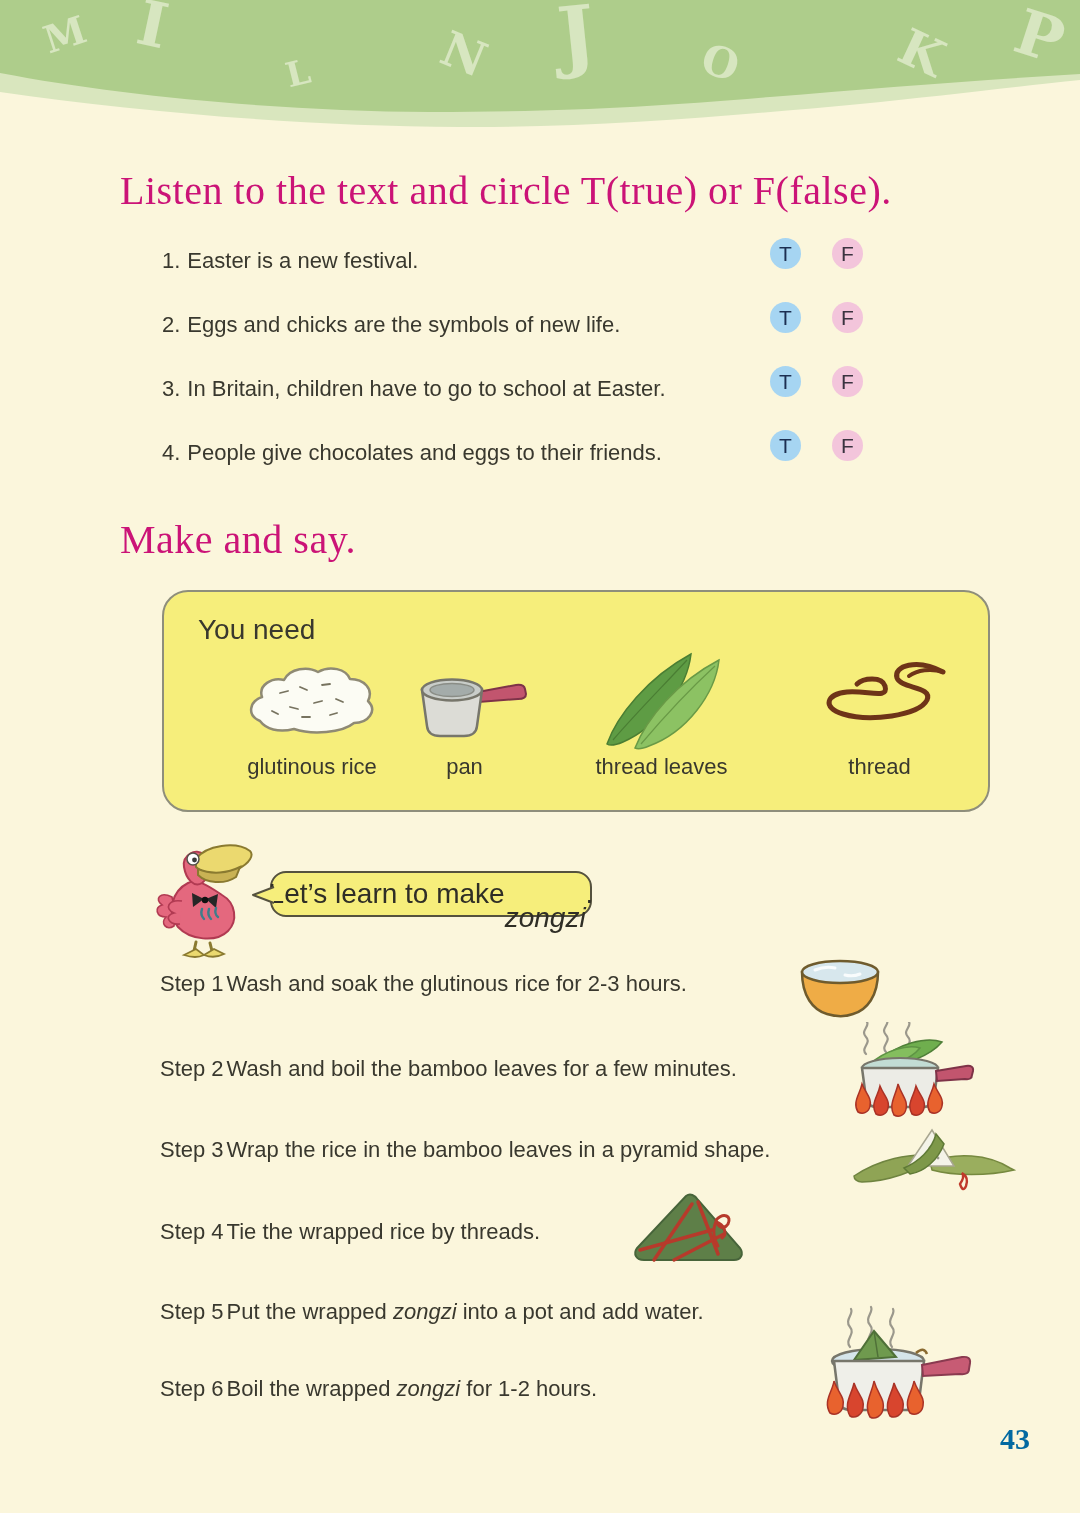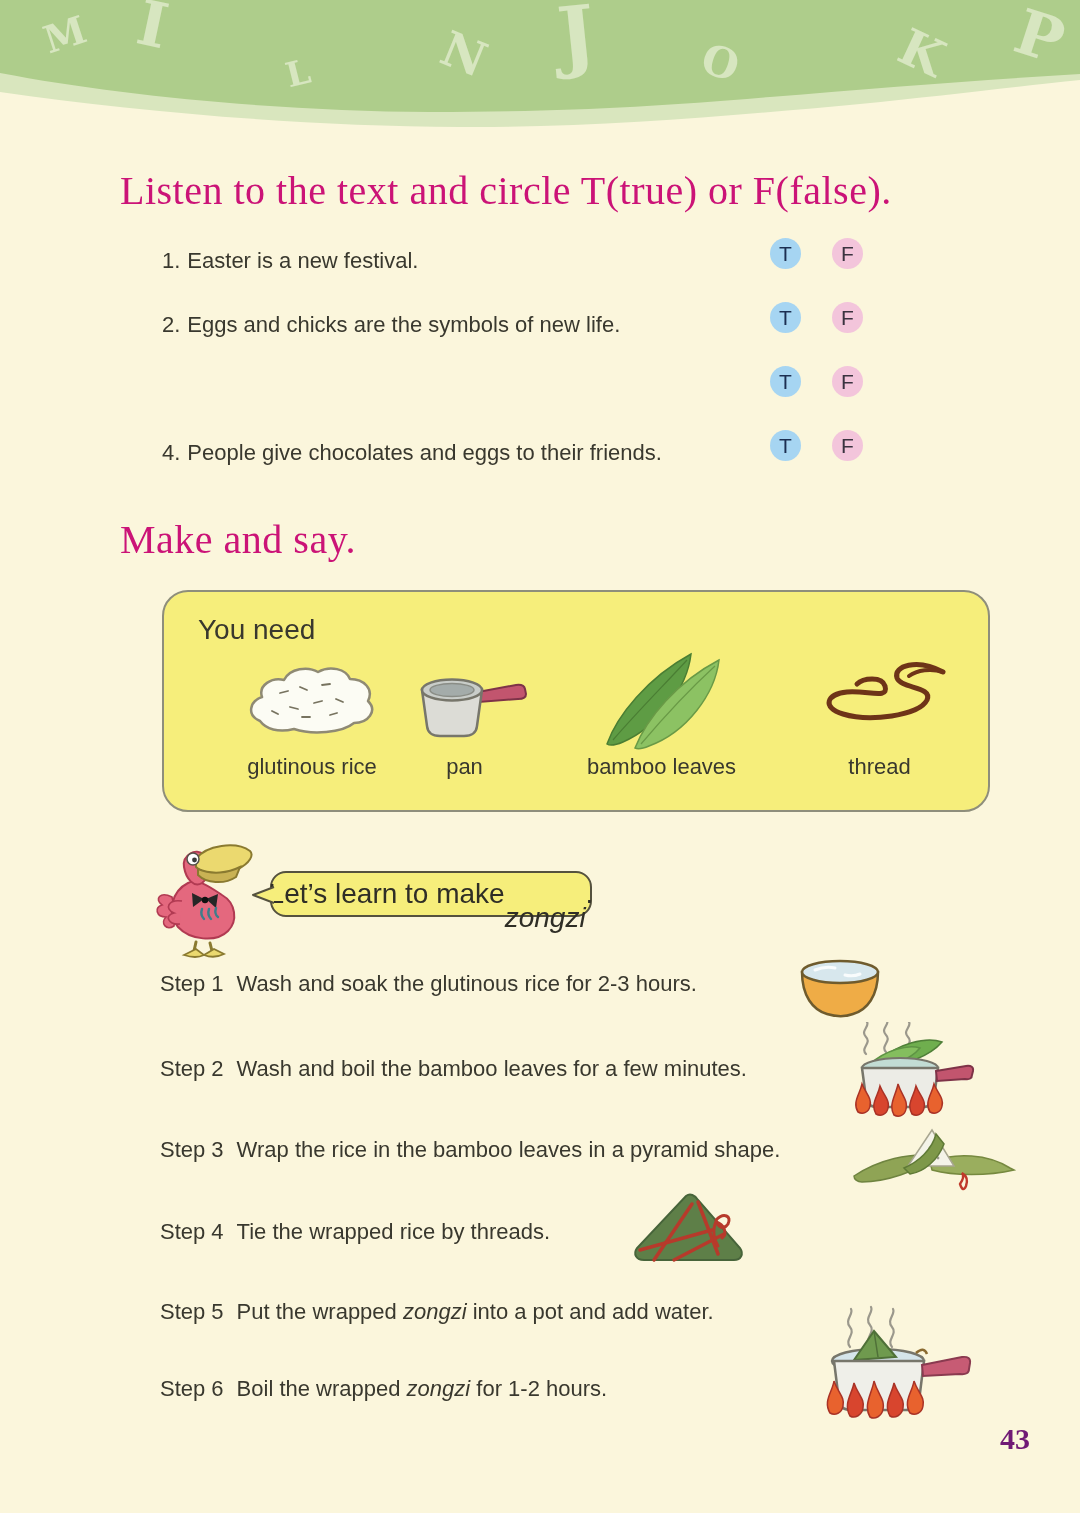--- a/index.html
+++ b/index.html
@@ -58,33 +58,33 @@
   .speech-bubble {
     position:absolute; left:270px; top:871px; width:322px; height:46px;
     background:#F6EE7B; border:2px solid #55523E; border-radius:16px;
     display:flex; align-items:center; justify-content:center;
     font-size:28px; color:#2F2E26; white-space:nowrap;
   }
   .bubble-tail { position:absolute; left:-21px; top:12px; }
   .it { font-style:italic;margin-top:47px; }
   
   .step-row { position:absolute; left:160px; font-size:22px; color:#39382E; white-space:nowrap; }
-  .step-label { margin-right:13px; }
+  .step-label { margin-right:3px; }
   .st-0 { top:971px; } .st-1 { top:1056px; } .st-2 { top:1137px; }
   .st-3 { top:1219px; } .st-4 { top:1299px; } .st-5 { top:1376px; }
   .illus { position:absolute; }
   .il-bowl    { left:795px; top:948px; }
   .il-pot2    { left:828px; top:1022px; }
   .il-wrap3   { left:848px; top:1120px; }
   .il-tied4   { left:628px; top:1190px; }
   .il-pot5    { left:796px; top:1305px; }
   
   .page-number {
     position:absolute; left:1000px; top:1422px; font-family:"Liberation Serif", serif;
-    font-weight:bold; font-size:30px; color:#701a75;
+    font-weight:bold; font-size:30px; color:#0369a1;
   }
 </style>
 </head>
 <body>
 
 <div class="page">
 
   <div class="header-band">
     <svg width="1080" height="135" viewBox="0 0 1080 135" preserveAspectRatio="none">
       <path d="M0,0 H1080 V80 C1020,86 940,96 860,104 C740,115 600,128 460,127 C300,126 140,112 0,92 Z" fill="#D9E6BE"></path>
@@ -106,20 +106,21 @@
     <span class="q-text-wrap"><span class="q-num">1.</span><span>Easter is a new festival.</span></span>
     <span class="tf tf-t">T</span>
     <span class="tf tf-f">F</span>
   </div>
   <div class="q-row q-2">
     <span class="q-text-wrap"><span class="q-num">2.</span><span>Eggs and chicks are the symbols of new life.</span></span>
     <span class="tf tf-t">T</span>
     <span class="tf tf-f">F</span>
   </div>
   <div class="q-row q-3">
+    <span class="q-text-wrap"><span class="q-num">3.</span><span>In Britain, children have to go to school at Easter.</span></span>
     <span class="tf tf-t">T</span>
     <span class="tf tf-f">F</span>
   </div>
   <div class="q-row q-4">
     <span class="q-text-wrap"><span class="q-num">4.</span><span>People give chocolates and eggs to their friends.</span></span>
     <span class="tf tf-t">T</span>
     <span class="tf tf-f">F</span>
   </div>
 
   <div class="section-title title-make">Make and say.</div>
@@ -161,21 +162,21 @@
 
     <div class="material mat-2">
       <div class="icon-slot">
         <svg width="150" height="104" viewBox="0 0 150 104">
           <path d="M20,96 C30,68 60,30 104,6 C100,40 72,78 36,94 C29,97 23,98 20,96 Z" fill="#5E9C44" stroke="#4A7E33" stroke-width="1.5"></path>
           <path d="M26,92 C50,64 80,34 100,12" stroke="#4A7E33" stroke-width="1.2" fill="none"></path>
           <path d="M48,100 C60,70 90,34 132,12 C128,46 100,84 62,98 C55,101 50,101 48,100 Z" fill="#8CC263" stroke="#699A46" stroke-width="1.5"></path>
           <path d="M54,96 C76,70 104,40 128,18" stroke="#699A46" stroke-width="1.2" fill="none"></path>
         </svg>
       </div>
-      <div class="mat-label">bamboo leaves</div>
+      <div class="mat-label">thread leaves</div>
     </div>
 
     <div class="material mat-3">
       <div class="icon-slot">
         <svg width="150" height="88" viewBox="0 0 150 88">
           <path d="M138,16 C112,2 88,10 92,22 C96,33 128,30 122,44 C114,60 64,66 38,58 C16,51 22,38 42,36 C62,34 84,44 80,30 C77,20 58,22 52,28" fill="none" stroke="#6E3418" stroke-width="5" stroke-linecap="round"></path>
           <path d="M138,16 C126,12 112,14 104,20" fill="none" stroke="#6E3418" stroke-width="4" stroke-linecap="round"></path>
         </svg>
       </div>
       <div class="mat-label">thread</div>

